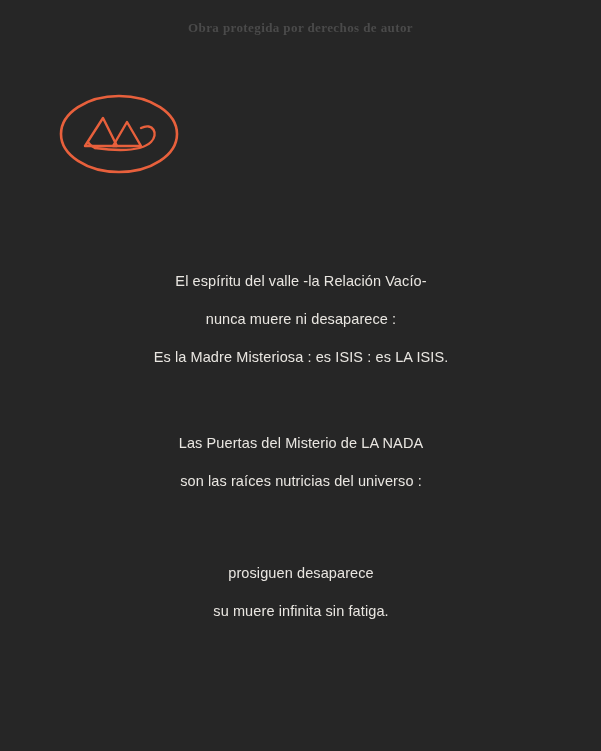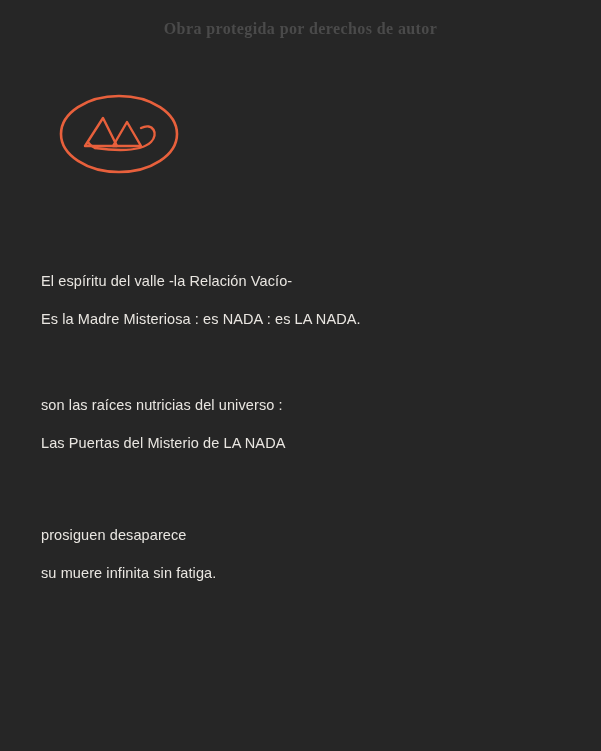--- a/index.html
+++ b/index.html
@@ -21,21 +21,21 @@
     background: #262626;
   }
   .copyright-bar {
     position: absolute;
     top: 20px;
     left: 0;
     width: 601px;
     text-align: center;
     font-family: "Liberation Serif", serif;
     font-weight: bold;
-    font-size: 16px;
+    font-size: 13px;
     letter-spacing: 0.4px;
     color: #4a4a4a;
     user-select: none;
   }
   .logo-wrap {
     position: absolute;
     top: 88px;
     left: 55px;
     width: 130px;
     height: 92px;
@@ -51,20 +51,21 @@
   }
   .para {
     margin: 0 0 34px 0;
   }
   .line {
     color: #e9e6e1;
     font-size: 14.5px;
     line-height: 38px;
     letter-spacing: 0.1px;
     white-space: pre;
+    text-align: center;
   }
   .spacer-1 { height: 14px; }
   .spacer-2 { height: 20px; }
 </style>
 </head>
 <body>
 
 <div class="page">
 
   <div class="copyright-bar">Obra protegida por derechos de autor</div>
@@ -76,28 +77,29 @@
       <path d="M58 58 L72 34 L86 58 Z" stroke="#e8603c" stroke-width="2.4" fill="none" stroke-linejoin="round"></path>
       <path d="M86 40 C 98 34, 104 46, 96 54 C 88 62, 70 64, 40 60" stroke="#e8603c" stroke-width="2.4" fill="none" stroke-linecap="round"></path>
       <path d="M40 60 C 36 58, 34 56, 33 54" stroke="#e8603c" stroke-width="2.4" fill="none" stroke-linecap="round"></path>
     </svg>
   </div>
 
   <div class="body-text">
 
     <div class="para">
       <div class="line">El espíritu del valle -la Relación Vacío-</div>
-      <div class="line">Es la Madre Misteriosa : es NADA : es LA NADA.</div>
+      <div class="line">nunca muere ni desaparece :</div>
+      <div class="line">Es la Madre Misteriosa : es ISIS : es LA ISIS.</div>
     </div>
 
     <div class="spacer-1"></div>
 
     <div class="para">
+      <div class="line">Las Puertas del Misterio de LA NADA</div>
       <div class="line">son las raíces nutricias del universo :</div>
-      <div class="line">Las Puertas del Misterio de LA NADA</div>
     </div>
 
     <div class="spacer-2"></div>
 
     <div class="para">
       <div class="line">prosiguen desaparece</div>
       <div class="line">su muere infinita sin fatiga.</div>
     </div>
 
   </div>

